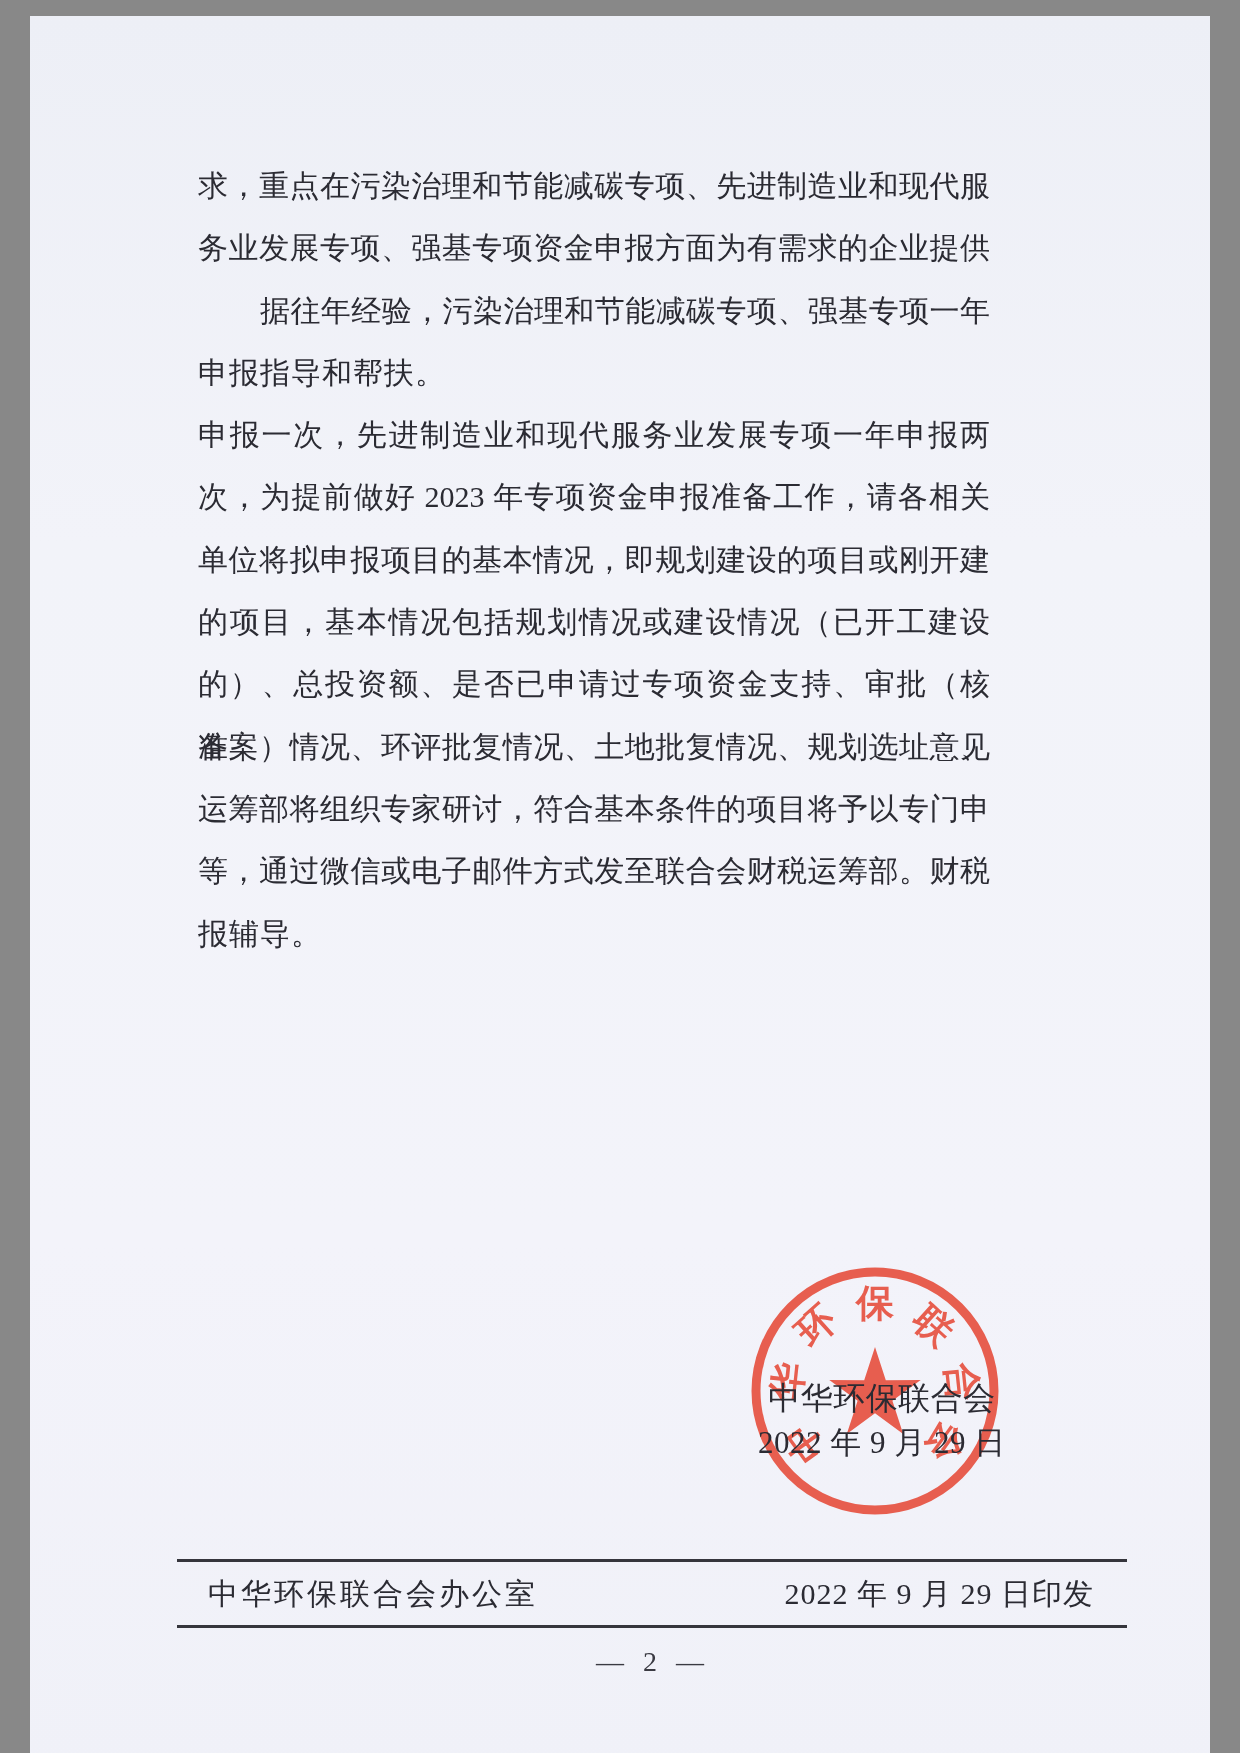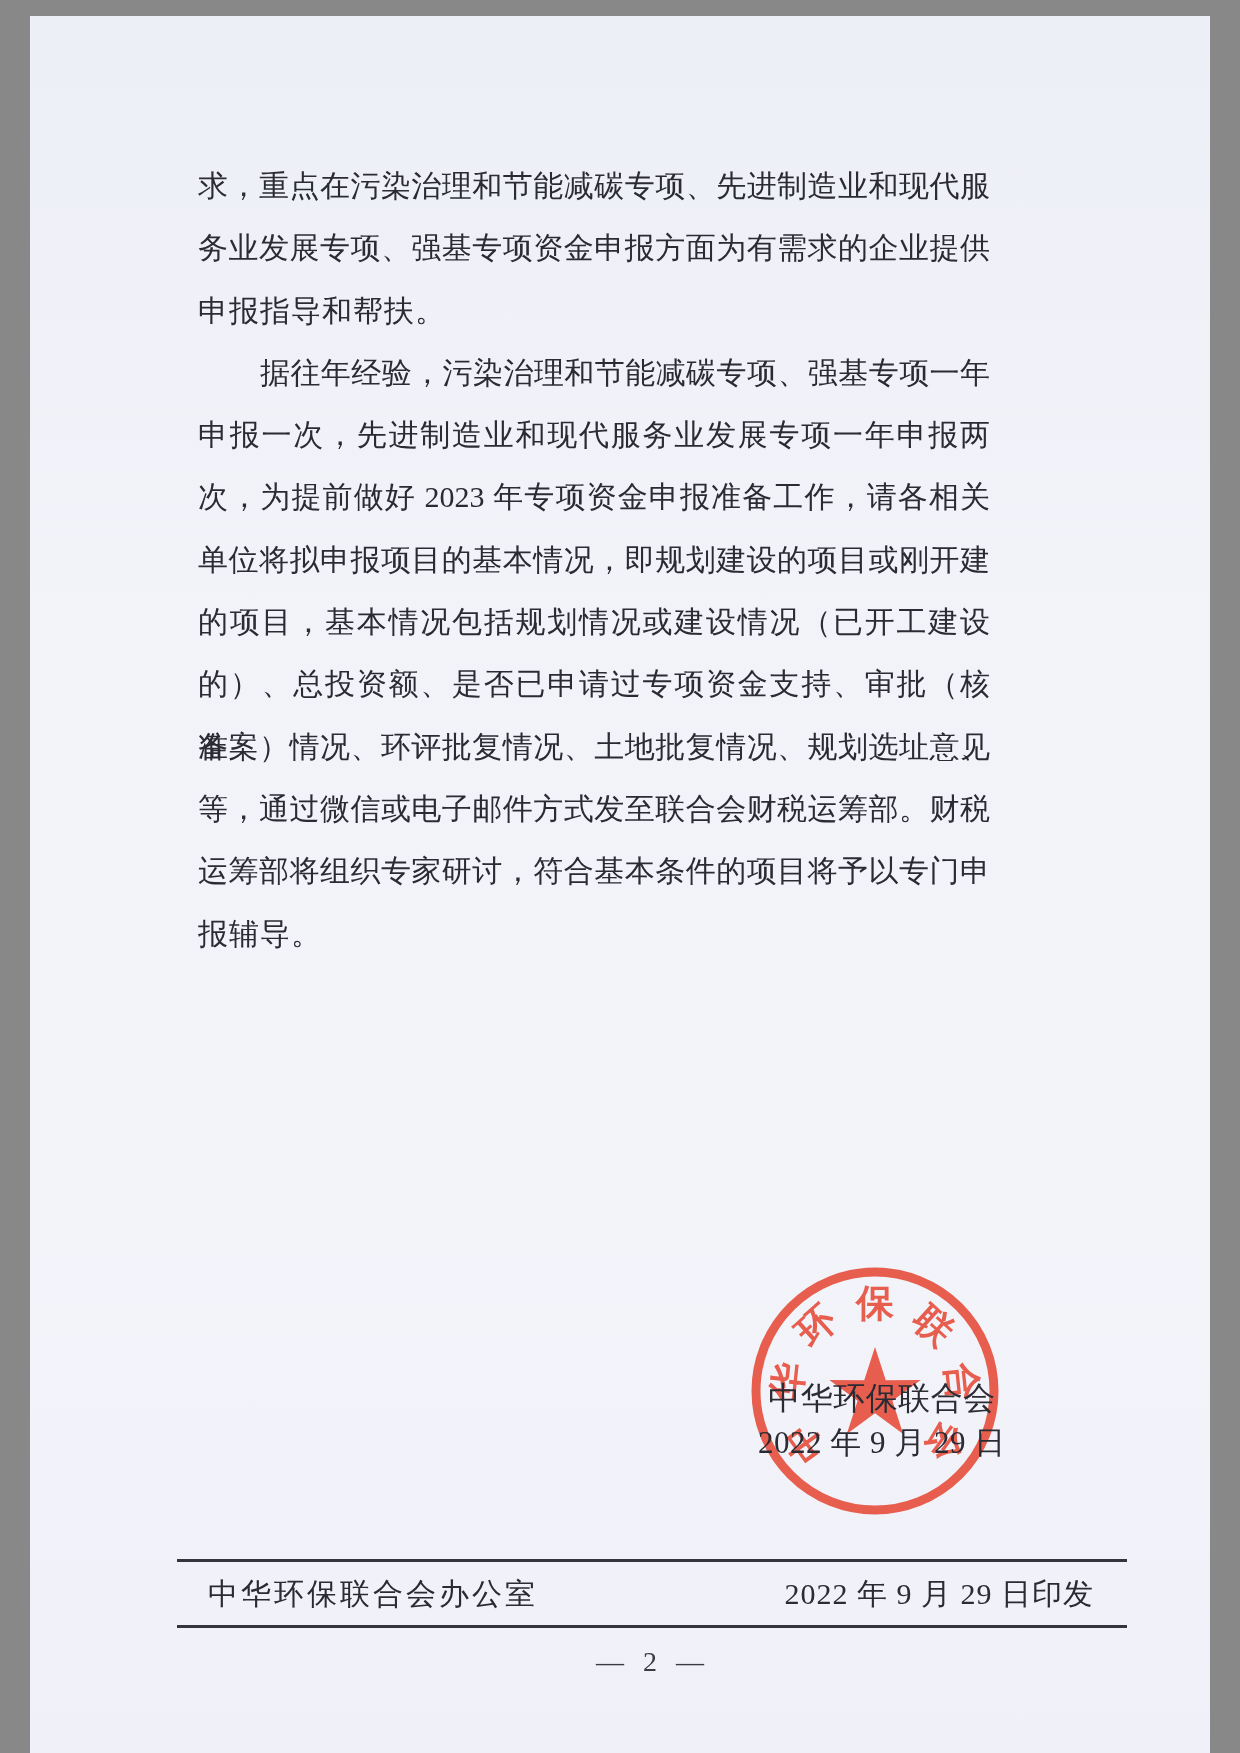--- a/index.html
+++ b/index.html
@@ -46,30 +46,30 @@
   .page-num{position:absolute;left:0;top:1630px;width:1246px;text-align:center;font-size:28px;letter-spacing:6px;color:#3a3a42;}
 </style>
 </head>
 <body>
 
 <div class="page">
 
   <div class="body-text">
     <div class="bl j">求，重点在污染治理和节能减碳专项、先进制造业和现代服</div>
     <div class="bl j">务业发展专项、强基专项资金申报方面为有需求的企业提供</div>
+    <div class="bl j ind">据往年经验，污染治理和节能减碳专项、强基专项一年</div>
     <div class="bl l">申报指导和帮扶。</div>
-    <div class="bl j ind">据往年经验，污染治理和节能减碳专项、强基专项一年</div>
     <div class="bl j">申报一次，先进制造业和现代服务业发展专项一年申报两</div>
     <div class="bl j">次，为提前做好 2023 年专项资金申报准备工作，请各相关</div>
     <div class="bl j">单位将拟申报项目的基本情况，即规划建设的项目或刚开建</div>
     <div class="bl j">的项目，基本情况包括规划情况或建设情况（已开工建设</div>
     <div class="bl j">的）、总投资额、是否已申请过专项资金支持、审批（核准、</div>
     <div class="bl j">备案）情况、环评批复情况、土地批复情况、规划选址意见</div>
+    <div class="bl j">运筹部将组织专家研讨，符合基本条件的项目将予以专门申</div>
     <div class="bl j">等，通过微信或电子邮件方式发至联合会财税运筹部。财税</div>
-    <div class="bl j">运筹部将组织专家研讨，符合基本条件的项目将予以专门申</div>
     <div class="bl l">报辅导。</div>
   </div>
 
 
   <svg class="seal" viewBox="0 0 266 266" aria-hidden="true">
     <circle cx="133" cy="133" r="119" fill="none" stroke="#e64a38" stroke-width="9"></circle>
     <g transform="translate(133,137)">
       <polygon fill="#e64a38" points="0,-48 10.8,-14.8 45.7,-14.9 17.4,5.7 28.2,38.9 0,18.3 -28.2,38.9 -17.4,5.7 -45.7,-14.9 -10.8,-14.8"></polygon>
     </g>
     <g fill="#e64a38" font-size="38">

